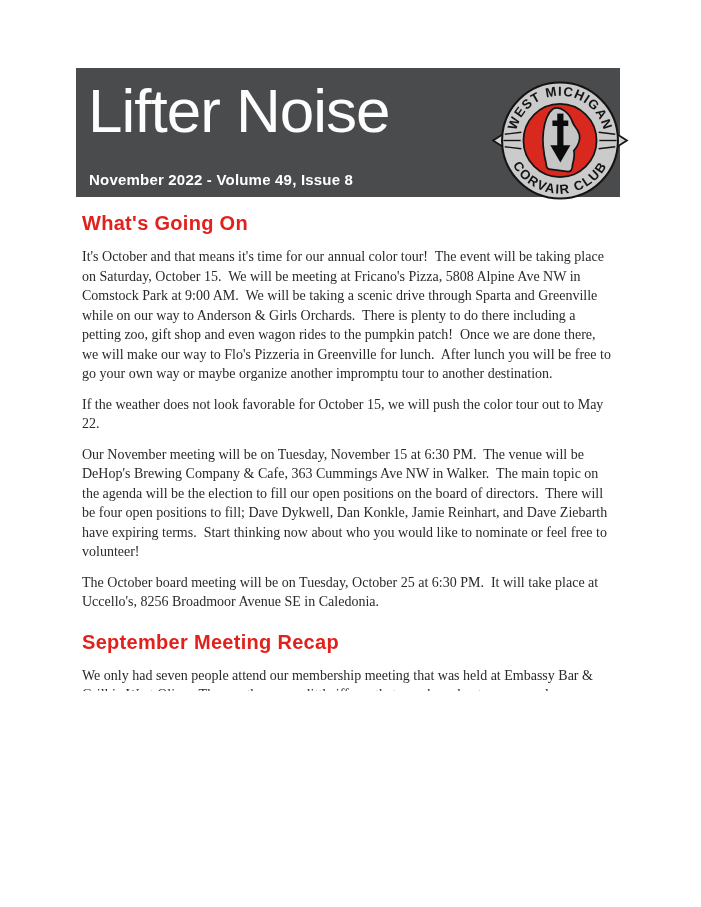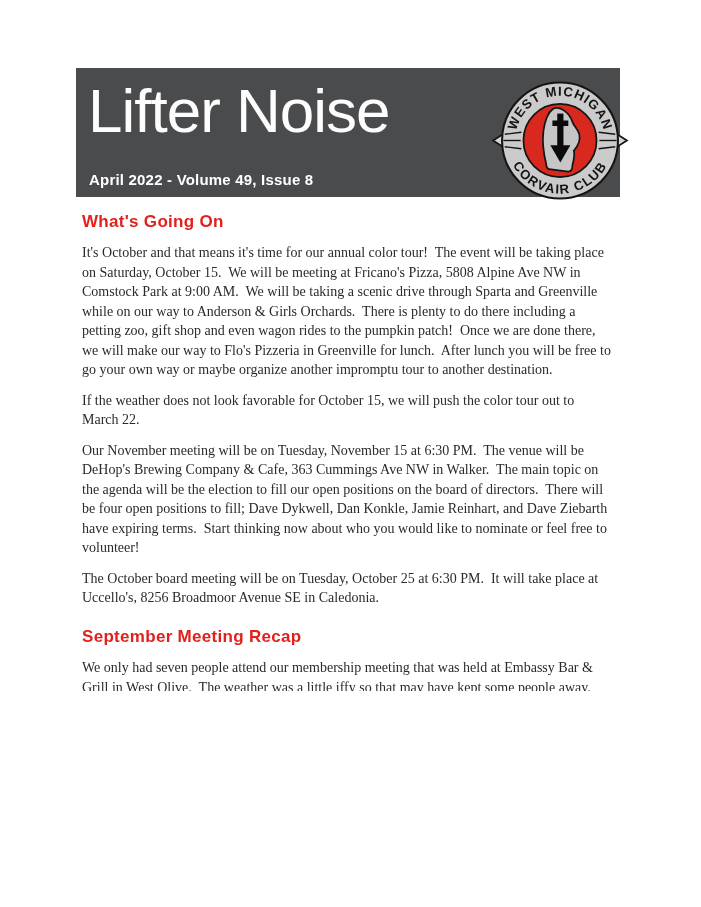--- a/index.html
+++ b/index.html
@@ -42,21 +42,21 @@
   }
   .logo svg { display:block; width:100%; height:100%; }
   .content {
     position:absolute;
     left:82px; top:197px;
     width:531px;
     color:#2a2a2a;
   }
   .section-heading {
     color:#e2211c;
-    font-size:17px;
+    font-size:20px;
     font-weight:700;
     letter-spacing:0.3px;
     margin:14px 0 0 0;
     line-height:1.25;
   }
   .section-heading.second { margin-top:18px; }
   .content p {
     font-size:14px;
     line-height:19.5px;
     margin:11px 0 0 0;
@@ -64,21 +64,21 @@
     font-family:Liberation Serif, serif;
   }
 </style>
 </head>
 <body>
 
 <div class="page">
 
   <header class="masthead">
     <div class="masthead-title">Lifter Noise</div>
-    <div class="masthead-issue">April 2022 - Volume 49, Issue 8</div>
+    <div class="masthead-issue">November 2022 - Volume 49, Issue 8</div>
 
     <div class="logo">
       <svg viewBox="0 0 200 184" xmlns="http://www.w3.org/2000/svg">
         <defs>
           <path id="arcTop" d="M 35,92 A 65,65 0 0 1 165,92"></path>
           <path id="arcBottom" d="M 23,92 A 77,77 0 0 0 177,92"></path>
         </defs>
 
         <polygon points="3,92 36,71 36,113" fill="#d6d6d6" stroke="#141414" stroke-width="2.5"></polygon>
         <polygon points="197,92 164,71 164,113" fill="#d6d6d6" stroke="#141414" stroke-width="2.5"></polygon>
@@ -119,21 +119,21 @@
         <text font-family="Liberation Sans, sans-serif" font-size="19" font-weight="bold" fill="#141414" letter-spacing="2">
           <textPath href="#arcBottom" startOffset="50%" text-anchor="middle">CORVAIR CLUB</textPath>
         </text>
       </svg>
     </div>
   </header>
 
   <main class="content">
     <h2 class="section-heading">What's Going On</h2>
     <p>It's October and that means it's time for our annual color tour!  The event will be taking place on Saturday, October 15.  We will be meeting at Fricano's Pizza, 5808 Alpine Ave NW in Comstock Park at 9:00 AM.  We will be taking a scenic drive through Sparta and Greenville while on our way to Anderson &amp; Girls Orchards.  There is plenty to do there including a petting zoo, gift shop and even wagon rides to the pumpkin patch!  Once we are done there, we will make our way to Flo's Pizzeria in Greenville for lunch.  After lunch you will be free to go your own way or maybe organize another impromptu tour to another destination.</p>
-    <p>If the weather does not look favorable for October 15, we will push the color tour out to March 22.</p>
+    <p>If the weather does not look favorable for October 15, we will push the color tour out to May 22.</p>
     <p>Our November meeting will be on Tuesday, November 15 at 6:30 PM.  The venue will be DeHop's Brewing Company &amp; Cafe, 363 Cummings Ave NW in Walker.  The main topic on the agenda will be the election to fill our open positions on the board of directors.  There will be four open positions to fill; Dave Dykwell, Dan Konkle, Jamie Reinhart, and Dave Ziebarth have expiring terms.  Start thinking now about who you would like to nominate or feel free to volunteer!</p>
     <p>The October board meeting will be on Tuesday, October 25 at 6:30 PM.  It will take place at Uccello's, 8256 Broadmoor Avenue SE in Caledonia.</p>
 
     <h2 class="section-heading second">September Meeting Recap</h2>
     <p>We only had seven people attend our membership meeting that was held at Embassy Bar &amp; Grill in West Olive.  The weather was a little iffy so that may have kept some people away.  Those of us who did show up had a great time catching up and socializing.  Even though there was no official business to conduct, our treasurer, Doug Lectka, gave a treasurer's report.  We currently have a balance of $5017.07.  Dave Ziebarth then outlined what Dennis Willson has planned for the color tour.  Dave Teppo also said that he hopes to have a club tech session at his barn when it gets completed.</p>
   </main>
 
 </div>
 
 </body></html>

